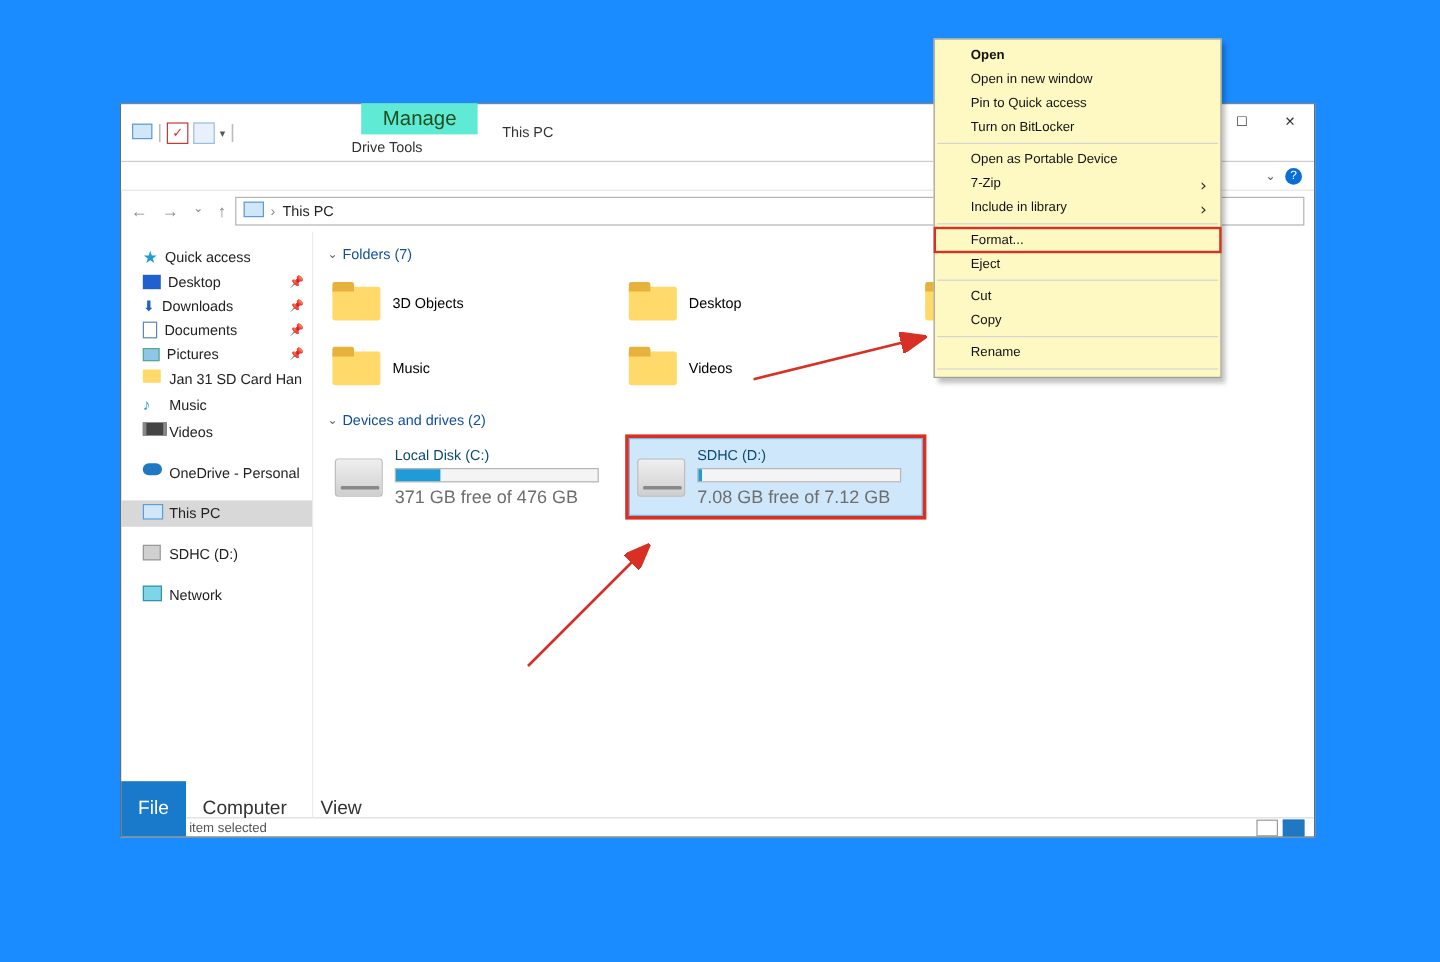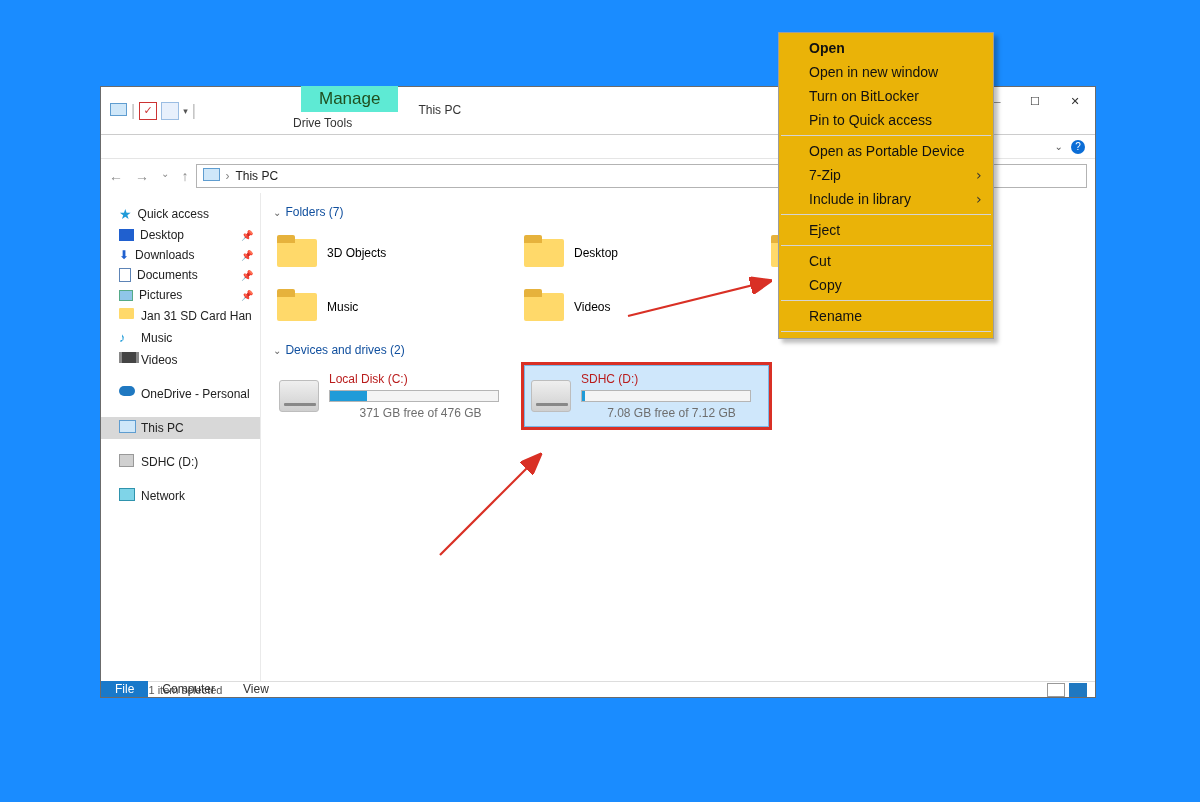--- a/index.html
+++ b/index.html
@@ -4,21 +4,21 @@
 <style>
   * { box-sizing: border-box; margin: 0; padding: 0; font-family: "Segoe UI", Arial, sans-serif; }
   body { width: 1200px; height: 802px; background: #1a8cff; overflow: hidden; position: relative; }
   .window {
     position: absolute; left: 100px; top: 86px; width: 996px; height: 612px;
     background: #fff; border: 1px solid #6b6b6b; display: flex; flex-direction: column;
   }
   .titlebar { height: 48px; display: flex; align-items: stretch; background: #fff; border-bottom: 1px solid #ccc; }
   .qat { width: 180px; display: flex; align-items: center; padding-left: 8px; gap: 4px; }
   .qat .icon-box { width: 18px; height: 18px; display:flex; align-items:center; justify-content:center; }
-  .ribbon-tab { font-size: 12px; padding: 1px 14px; color: #333; cursor: default; }
+  .ribbon-tab { font-size: 16px; padding: 14px 14px; color: #333; cursor: default; }
   .ribbon-file { background: #1979ca; color: #fff; }
   .ribbon-contextual { position: relative; }
   .ribbon-contextual .ctx-top {
     background: #5eead4; font-size: 17px; padding: 3px 18px; color: #1f4f1f; margin-left: 20px;
   }
   .ribbon-contextual .ctx-bottom { font-size: 12px; padding: 4px 12px; }
   .loc-title { font-size: 12px; color: #333; align-self: center; margin-left: 20px; }
   .window-controls { position: absolute; right: 0; top: 0; display: flex; }
   .window-controls div { width: 40px; height: 28px; display:flex; align-items:center; justify-content:center; font-family: "Segoe UI Symbol"; font-size: 11px; color:#333; }
   .ribbon-collapsed { height: 24px; background:#fff; display:flex; justify-content:flex-end; align-items:center; padding-right:10px; border-bottom:1px solid #e5e5e5; gap:8px; }
@@ -43,33 +43,33 @@
   .folder-icon { width:40px; height:36px; position:relative; }
   .folder-icon::before { content:""; position:absolute; left:0; top:4px; width:40px; height:28px; background:#ffd96a; border-radius:2px; }
   .folder-icon::after { content:""; position:absolute; left:0; top:0; width:18px; height:8px; background:#e6b23c; border-radius:2px 2px 0 0; }
   .drive-grid { display:flex; gap:6px; flex-wrap:wrap; }
   .drive-item { width:245px; padding:6px; display:flex; gap:10px; align-items:center; }
   .drive-item.selected { background:#cfe7fb; border:1px solid #7ab8e7; }
   .drive-item.sel-outline { outline: 3px solid #d93025; outline-offset: 0; }
   .drive-ico { width:40px; height:32px; background: linear-gradient(#efefef,#cfcfcf); border:1px solid #bdbdbd; border-radius:3px; position:relative; }
   .drive-ico::after { content:""; position:absolute; left:4px; top:22px; width:32px; height:3px; background:#888; border-radius:1px; }
   .drive-body { flex:1; }
-  .drive-name { color:#b91c1c; }
+  .drive-name { color:#0c4a6e; }
   .drive-bar { width:170px; height:12px; border:1px solid #b5b5b5; margin: 4px 0; background:#f4f4f4; position:relative; }
   .drive-bar .fill { position:absolute; left:0; top:0; bottom:0; background:#1f9bd8; }
-  .drive-sub { color:#6e6e6e; font-size:12px;text-align:center; }
+  .drive-sub { color:#6e6e6e; font-size:15px; }
   .statusbar { height:16px; border-top:1px solid #ddd; display:flex; align-items:center; padding: 0 8px; font-size:11px; color:#555; gap:4px; }
   .status-right { margin-left:auto; display:flex; gap:4px; }
   .view-btn { width:18px; height:14px; border:1px solid #999; }
   .view-btn.active { background:#1f78c1; border-color:#1f78c1; }
   
   .ctx-menu {
-    position:absolute; left:778px; top:32px; width:216px; background:#eab308;
+    position:absolute; left:778px; top:32px; width:240px; background:#fef9c3;
     border:1px solid #9d9d9d; box-shadow: 4px 4px 4px rgba(0,0,0,.25); padding: 3px 0;
-    font-size: 14px;
+    font-size: 11px;
   }
   .ctx-item { padding: 4px 10px 4px 30px; color:#111; position:relative; }
   .ctx-item.bold { font-weight:700; }
   .ctx-item.hl { outline:2px solid #d93025; outline-offset:-1px; }
   .ctx-sep { height:1px; background:#d4d4d4; margin: 3px 2px; }
   .ctx-sub::after { content:"›"; position:absolute; right:10px; color:#333; font-family: monospace; font-size:14px; }
   
   .arrow { position:absolute; stroke:#d93025; fill:#d93025; }
   .arrow line { stroke-width:2.2; }
   .ico-sm { width:16px; height:16px; display:inline-block; }
@@ -273,27 +273,28 @@
     <div class="status-right">
       <div class="view-btn"></div>
       <div class="view-btn active"></div>
     </div>
   </div>
 </div>
 
 <div class="ctx-menu">
   <div class="ctx-item bold">Open</div>
   <div class="ctx-item">Open in new window</div>
+  <div class="ctx-item">Pin to Quick access</div>
   <div class="ctx-item">Turn on BitLocker</div>
-  <div class="ctx-item">Pin to Quick access</div>
   <div class="ctx-sep"></div>
   <div class="ctx-item">Open as Portable Device</div>
   <div class="ctx-item ctx-sub">7-Zip</div>
   <div class="ctx-item ctx-sub">Include in library</div>
   <div class="ctx-sep"></div>
+  <div class="ctx-item hl">Format...</div>
   <div class="ctx-item">Eject</div>
   <div class="ctx-sep"></div>
   <div class="ctx-item">Cut</div>
   <div class="ctx-item">Copy</div>
   <div class="ctx-sep"></div>
   <div class="ctx-item">Rename</div>
   <div class="ctx-sep"></div>
 </div>
 
 <svg class="arrow" style="left:0;top:0;width:1200px;height:802px;position:absolute;pointer-events:none">

